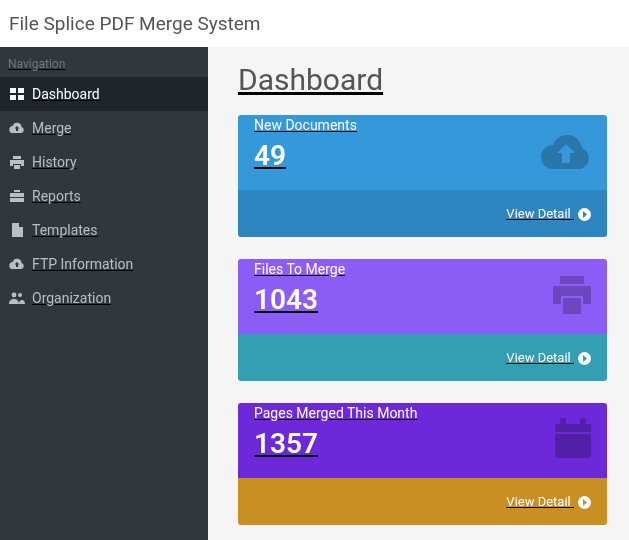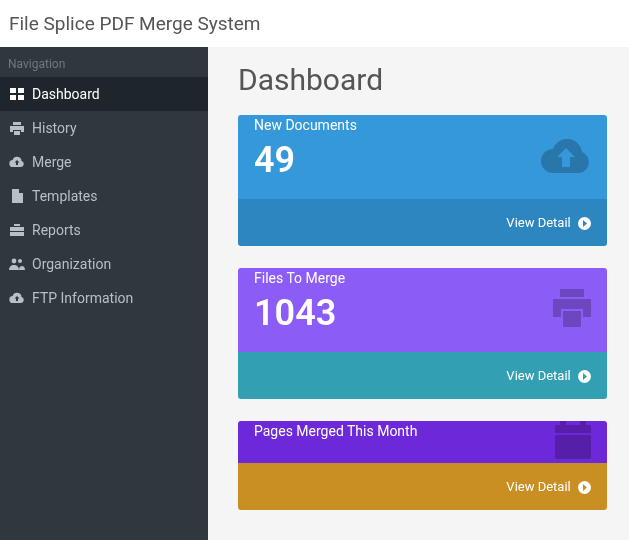--- a/index.html
+++ b/index.html
@@ -13,20 +13,21 @@
 .header {
   background: #fff;
   padding: 12px 9px;
   font-size: 19px;
   color: #555;
   font-weight: 400;
 }
 .layout {
   display: flex;
   height: calc(540px - 47px);
+  text-decoration: underline;
 }
 .sidebar {
   width: 208px;
   background: #2f383e;
   color: #8d9498;
   flex-shrink: 0;
 }
 .sidebar-heading {
   padding: 10px 8px 6px 8px;
   font-size: 12px;
@@ -74,21 +75,21 @@
 .card-body {
   padding: 2px 16px 18px 16px;
   position: relative;
 }
 .card-label {
   font-size: 14px;
   color: #fff;
   margin-bottom: 6px;
 }
 .card-value {
-  font-size: 36px;
+  font-size: 28px;
   font-weight: 600;
   color: #fff;
 }
 .card-icon {
   position: absolute;
   right: 14px;
   top: 50%;
   transform: translateY(-50%);
   opacity: 0.22;
 }
@@ -130,75 +131,75 @@
             <rect x="8" y="0" width="6" height="5"></rect>
             <rect x="0" y="7" width="6" height="5"></rect>
             <rect x="8" y="7" width="6" height="5"></rect>
           </svg>
       </span>
       <span>Dashboard</span>
     </div>
 
     <div class="sidebar-item">
       <span class="icon">
+        <svg width="16" height="12" viewBox="0 0 16 12">
+            <path d="M12.5 5.1A4.5 4.5 0 0 0 3.7 4 3.5 3.5 0 0 0 4 11h8a3 3 0 0 0 .5-5.9zM8 4l2.5 2.5H9V9H7V6.5H5.5L8 4z"></path>
+          </svg>
+      </span>
+      <span>Merge</span>
+    </div>
+
+    <div class="sidebar-item">
+      <span class="icon">
         <svg width="14" height="13" viewBox="0 0 14 13">
             <path d="M3 0h8v3H3zM0 4h14v6h-3V8H3v2H0zM4 9h6v4H4z"></path>
           </svg>
       </span>
       <span>History</span>
     </div>
 
     <div class="sidebar-item">
       <span class="icon">
-        <svg width="16" height="12" viewBox="0 0 16 12">
-            <path d="M12.5 5.1A4.5 4.5 0 0 0 3.7 4 3.5 3.5 0 0 0 4 11h8a3 3 0 0 0 .5-5.9zM8 4l2.5 2.5H9V9H7V6.5H5.5L8 4z"></path>
-          </svg>
-      </span>
-      <span>Merge</span>
+        <svg width="14" height="12" viewBox="0 0 14 12">
+            <path d="M4 0h6v2H4zM0 3h14v4H0zM0 8h14v4H0z"></path>
+          </svg>
+      </span>
+      <span>Reports</span>
     </div>
 
     <div class="sidebar-item">
       <span class="icon">
         <svg width="11" height="14" viewBox="0 0 11 14">
             <path d="M0 0h7l4 4v10H0zM7 0v4h4"></path>
             <rect x="2" y="6" width="7" height="1"></rect>
             <rect x="2" y="8" width="7" height="1"></rect>
             <rect x="2" y="10" width="5" height="1"></rect>
           </svg>
       </span>
       <span>Templates</span>
     </div>
 
     <div class="sidebar-item">
       <span class="icon">
-        <svg width="14" height="12" viewBox="0 0 14 12">
-            <path d="M4 0h6v2H4zM0 3h14v4H0zM0 8h14v4H0z"></path>
-          </svg>
-      </span>
-      <span>Reports</span>
+        <svg width="16" height="12" viewBox="0 0 16 12">
+            <path d="M12.5 5.1A4.5 4.5 0 0 0 3.7 4 3.5 3.5 0 0 0 4 11h8a3 3 0 0 0 .5-5.9zM8 4l2.5 2.5H9V9H7V6.5H5.5L8 4z"></path>
+          </svg>
+      </span>
+      <span>FTP Information</span>
     </div>
 
     <div class="sidebar-item">
       <span class="icon">
         <svg width="16" height="12" viewBox="0 0 16 12">
             <circle cx="5" cy="3" r="2.4"></circle>
             <circle cx="11" cy="3" r="2"></circle>
             <path d="M0 12c0-3 2-5 5-5s5 2 5 5zM10 12c0-2.5 1.4-4 3-4s3 1.5 3 4z"></path>
           </svg>
       </span>
       <span>Organization</span>
-    </div>
-
-    <div class="sidebar-item">
-      <span class="icon">
-        <svg width="16" height="12" viewBox="0 0 16 12">
-            <path d="M12.5 5.1A4.5 4.5 0 0 0 3.7 4 3.5 3.5 0 0 0 4 11h8a3 3 0 0 0 .5-5.9zM8 4l2.5 2.5H9V9H7V6.5H5.5L8 4z"></path>
-          </svg>
-      </span>
-      <span>FTP Information</span>
     </div>
   </div>
 
   <div class="main">
     <h1 class="page-title">Dashboard</h1>
 
     <div class="card blue">
       <div class="card-body">
         <div class="card-label">New Documents</div>
         <div class="card-value">49</div>
@@ -236,20 +237,21 @@
               <circle cx="6.5" cy="6.5" r="6.5"></circle>
               <path d="M5 3l4 3.5L5 10z" fill="#339fb3"></path>
             </svg>
         </span>
       </div>
     </div>
 
     <div class="card orange">
       <div class="card-body">
         <div class="card-label">Pages Merged This Month</div>
+        <div class="card-value">1357</div>
         <span class="card-icon">
           <svg width="40" height="42" viewBox="0 0 40 42">
               <rect x="7" y="0" width="6" height="10" rx="2"></rect>
               <rect x="27" y="0" width="6" height="10" rx="2"></rect>
               <rect x="2" y="6" width="36" height="8"></rect>
               <rect x="2" y="16" width="36" height="24" rx="2"></rect>
             </svg>
         </span>
       </div>
       <div class="card-footer">

